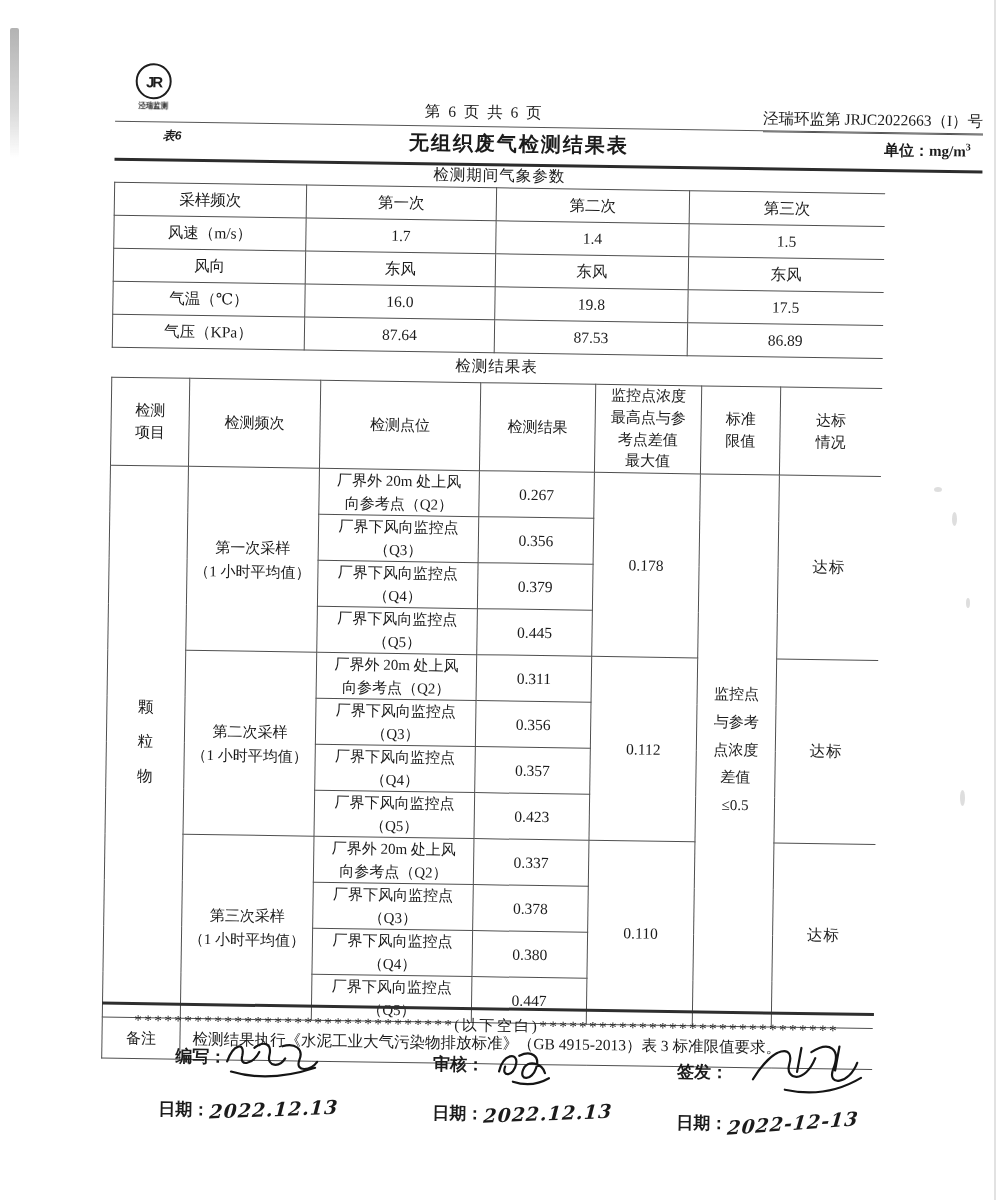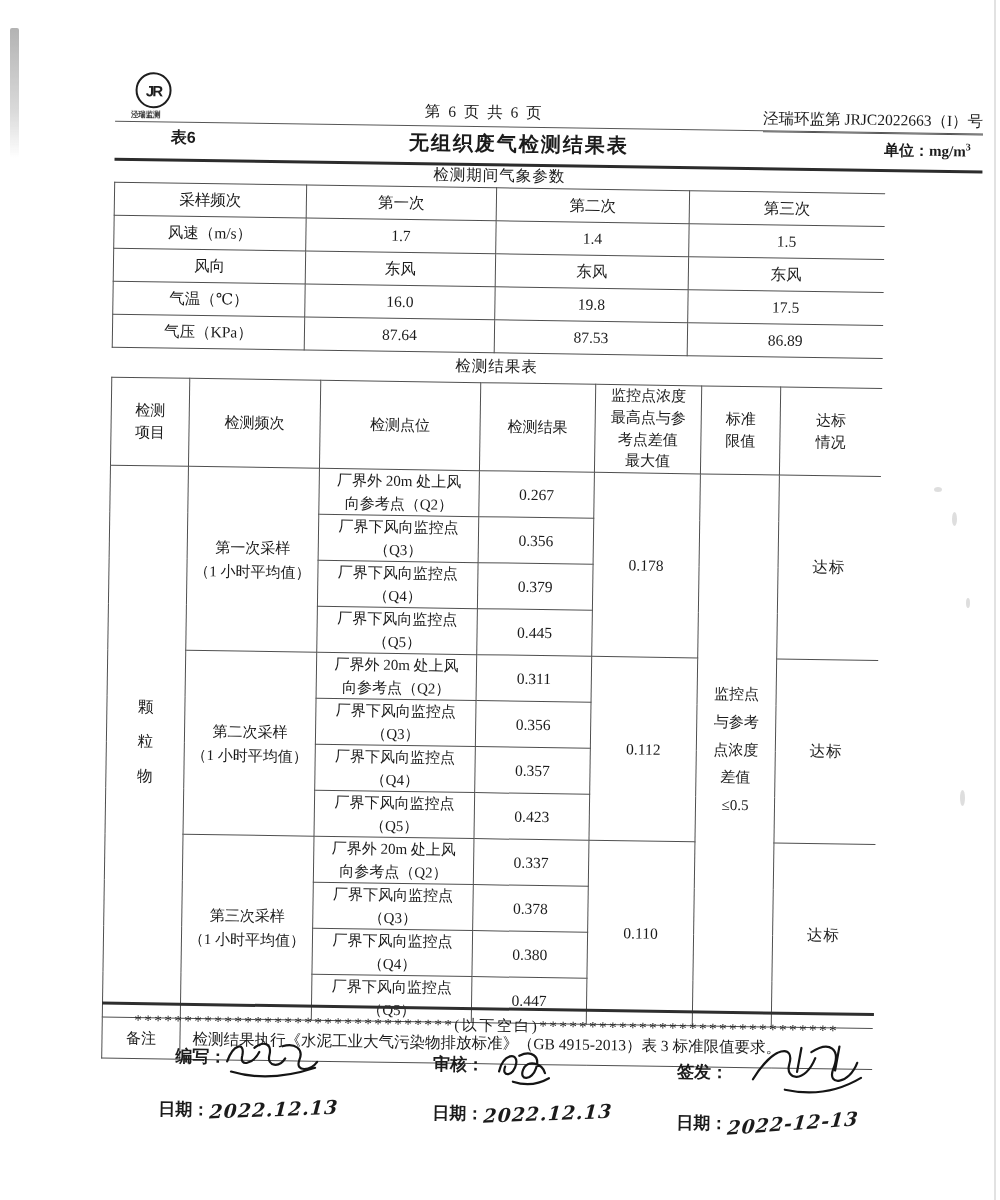--- a/index.html
+++ b/index.html
@@ -18,37 +18,37 @@
     position:absolute; left:10px; top:28px; width:9px; height:130px;
     background:linear-gradient(#9a9a9a,#cfcfcf 65%,rgba(255,255,255,0));
     opacity:.75; border-radius:2px; filter:blur(.6px);
   }
   .edge-right {
     position:absolute; right:4px; top:0; width:2px; height:1200px;
     background:#e2e2e2;
   }
   .smudge { position:absolute; background:#c4c4c4; opacity:.55; border-radius:50%; filter:blur(.4px); }
   
-  .logo { position:absolute; left:14px; top:12px; width:48px; }
+  .logo { position:absolute; left:14px; top:3px; width:48px; text-align:center; }
   .logo-circle {
     width:32px; height:32px; margin:0 auto; border:2.5px solid #1e1e1e; border-radius:50%;
     display:flex; align-items:center; justify-content:center;
     font-family:"Liberation Sans",sans-serif; font-weight:bold; font-size:15px;
     letter-spacing:-2px; color:#1e1e1e;
   }
   .logo-caption {
     margin-top:1px; font-size:8px; font-weight:bold; letter-spacing:0px;
     color:#1e1e1e; white-space:nowrap; transform:scaleX(.92); filter:blur(.3px);
   }
   
   .hdr-row { position:absolute; left:0; top:34px; width:868px; height:27px; border-bottom:1.5px solid #565656; }
   .page-info { position:absolute; left:0; right:130px; text-align:center; top:3px; font-size:15.5px; letter-spacing:2px; }
   .doc-number { position:absolute; right:0; top:5px; font-size:15.5px; padding-bottom:2px; border-bottom:1px solid #565656; }
   .title-row { position:absolute; left:0; top:63px; width:868px; height:35px; border-bottom:3px solid #2c2c2c; }
-  .table-label { position:absolute; left:56px; top:4px; font-family:"Liberation Sans",sans-serif; font-weight:bold; font-size:16px; }
+  .table-label { position:absolute; left:48px; top:4px; font-family:"Liberation Sans",sans-serif; font-weight:bold; font-size:12px;font-style:italic; }
   .report-title { position:absolute; left:0; right:60px; top:2px; text-align:center;
     font-family:"Liberation Sans",sans-serif; font-weight:bold; font-size:20px; letter-spacing:2px; }
   .unit { position:absolute; right:12px; top:6px; font-size:15px; font-weight:bold; }
   .unit sup { font-size:10px; }
   
   .banner { position:absolute; left:0; width:770px; text-align:center; font-size:15.5px; letter-spacing:1px; }
   .banner-weather { top:100px; }
   .banner-results { top:291px; }
   
   table { border-collapse:collapse; table-layout:fixed; position:absolute; left:0; width:770px; }

